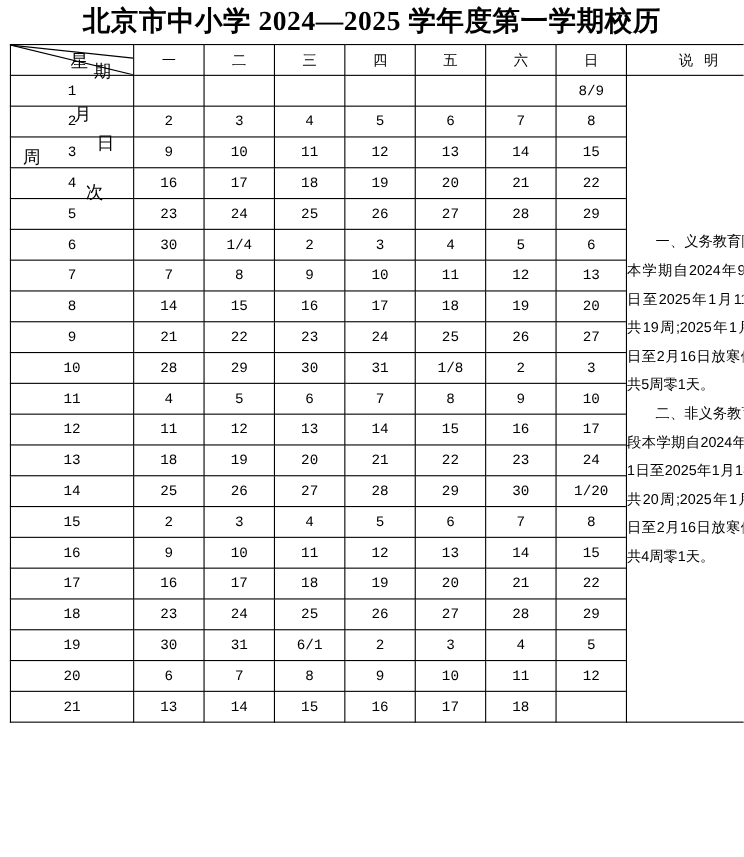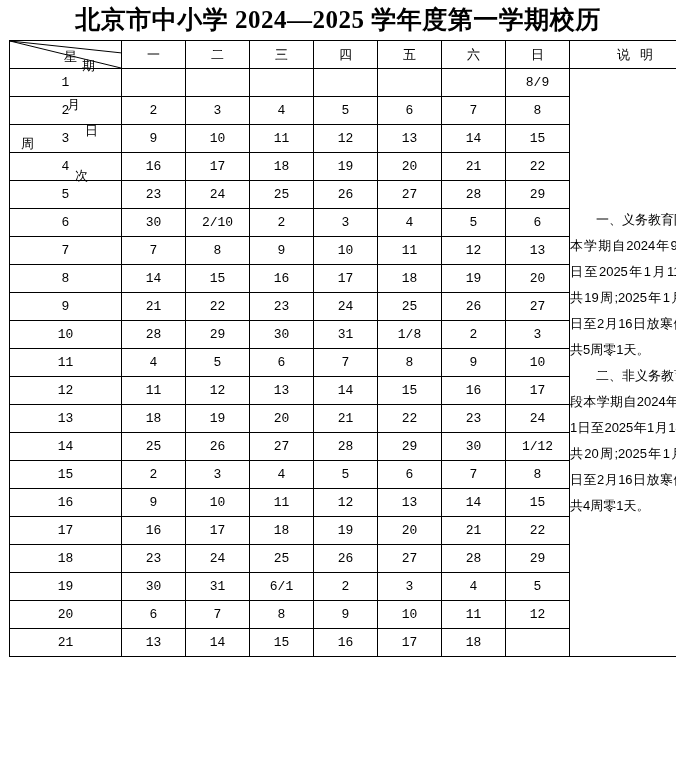--- a/index.html
+++ b/index.html
@@ -74,21 +74,21 @@
     position: absolute;
     left: 0;
     top: 0;
     width: 100%;
     height: 100%;
     display: block;
   }
   .corner-lbl {
     position: absolute;
     font-family: "Liberation Sans", "DejaVu Sans", sans-serif;
-    font-size: 13px;
+    font-size: 16px;
     line-height: 15px;
     white-space: nowrap;
     text-align: center;
   }
   .lbl-week  { left: 54px;  top: 8px;  }
   .lbl-week .c2 { display: inline-block; margin-left: 5px; position: relative; top: 9px; }
   .lbl-md    { left: 57px;  top: 56px; }
   .lbl-md .c2 { display: inline-block; margin-left: 5px; position: relative; top: 26px; }
   .lbl-wn    { left: 11px;  top: 95px; }
   .lbl-wn .c2 { display: inline-block; margin-left: 41px; position: relative; top: 32px; }
@@ -222,21 +222,21 @@
             <td class="day">24</td>
             <td class="day">25</td>
             <td class="day">26</td>
             <td class="day">27</td>
             <td class="day">28</td>
             <td class="day">29</td>
           </tr>
           <tr>
             <td class="wk">6</td>
             <td class="day">30</td>
-            <td class="day">2/10</td>
+            <td class="day">1/4</td>
             <td class="day">2</td>
             <td class="day">3</td>
             <td class="day">4</td>
             <td class="day">5</td>
             <td class="day">6</td>
           </tr>
           <tr>
             <td class="wk">7</td>
             <td class="day">7</td>
             <td class="day">8</td>
@@ -307,21 +307,21 @@
             <td class="day">24</td>
           </tr>
           <tr>
             <td class="wk">14</td>
             <td class="day">25</td>
             <td class="day">26</td>
             <td class="day">27</td>
             <td class="day">28</td>
             <td class="day">29</td>
             <td class="day">30</td>
-            <td class="day">1/12</td>
+            <td class="day">1/20</td>
           </tr>
           <tr>
             <td class="wk">15</td>
             <td class="day">2</td>
             <td class="day">3</td>
             <td class="day">4</td>
             <td class="day">5</td>
             <td class="day">6</td>
             <td class="day">7</td>
             <td class="day">8</td>

